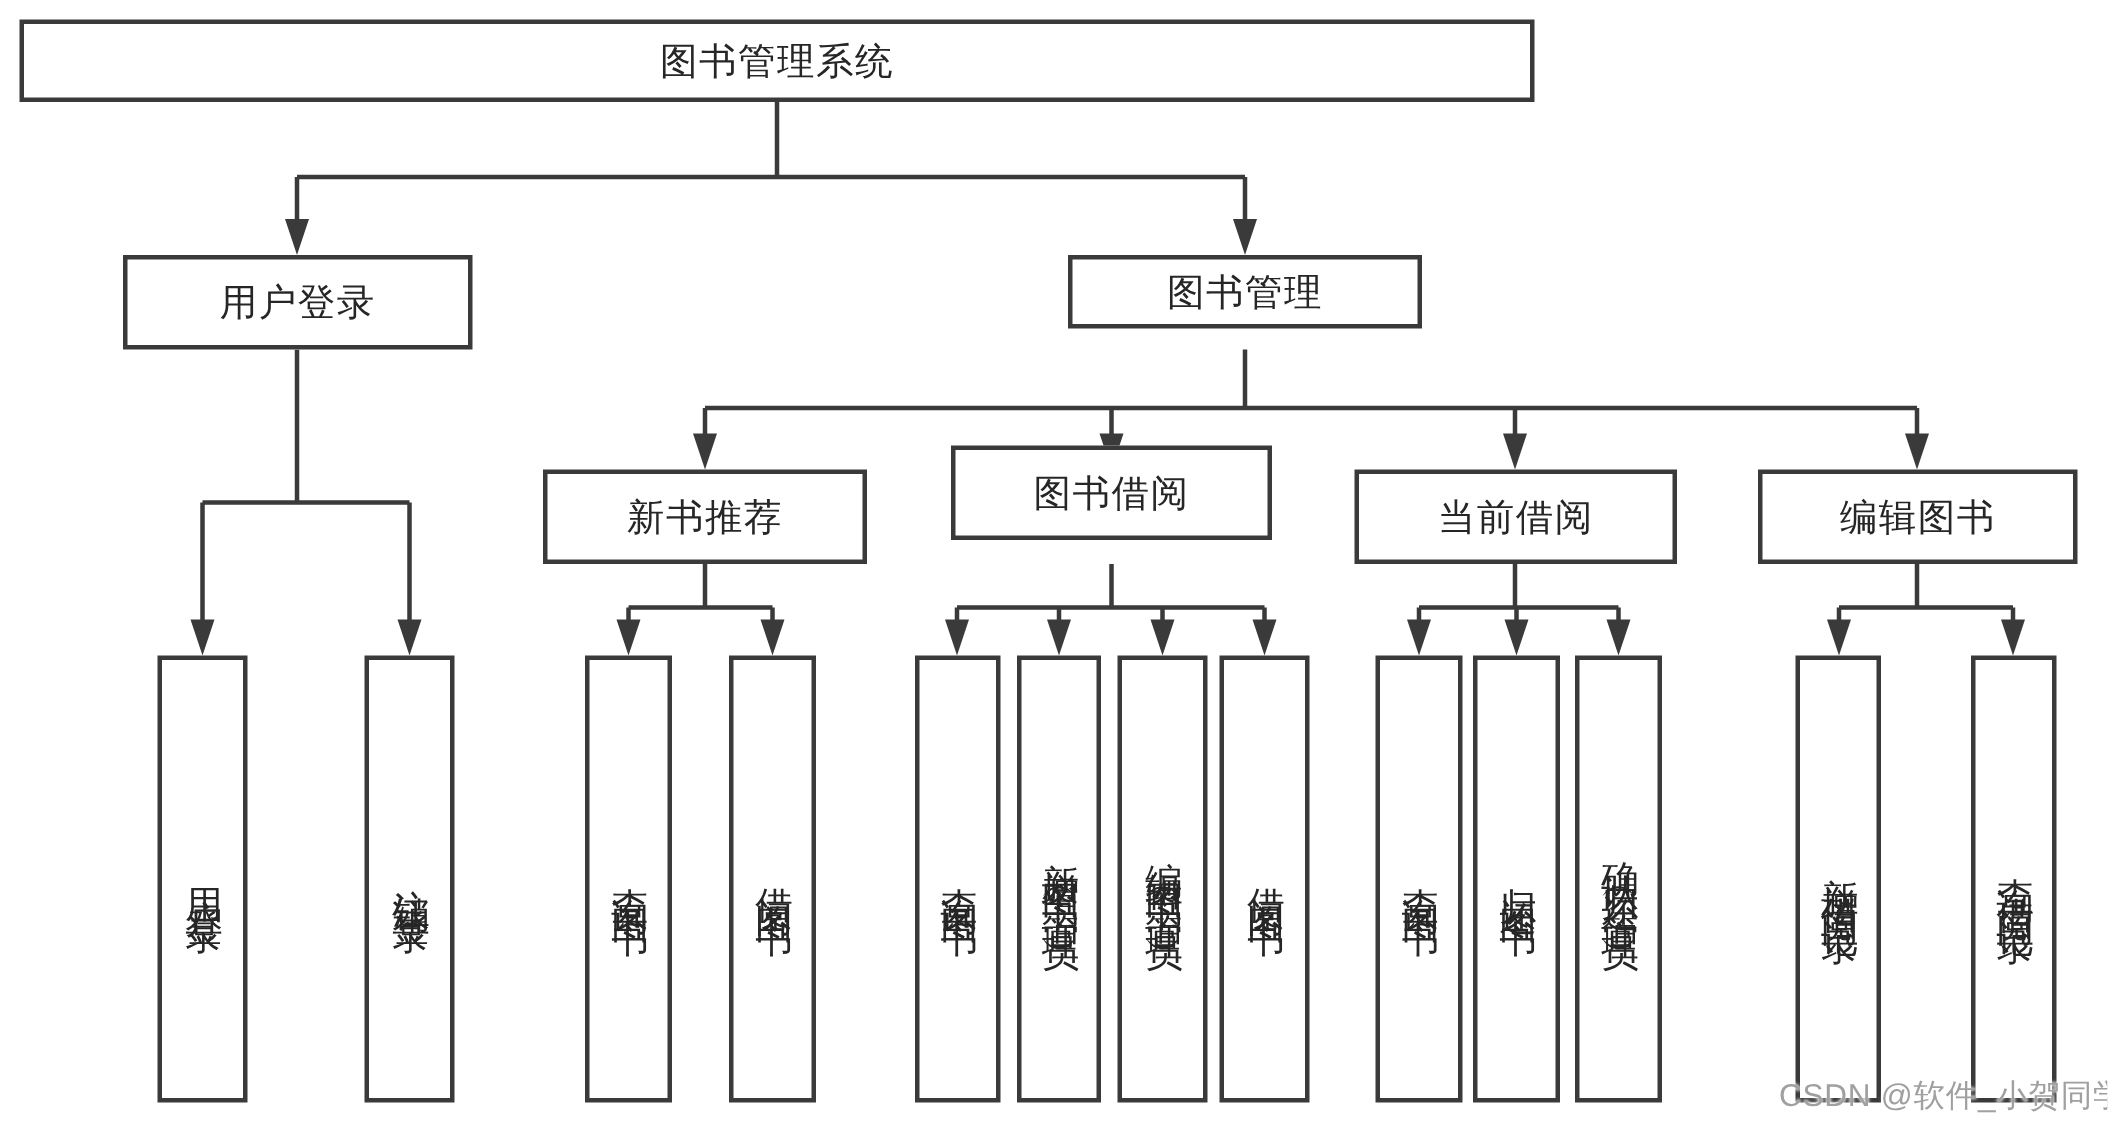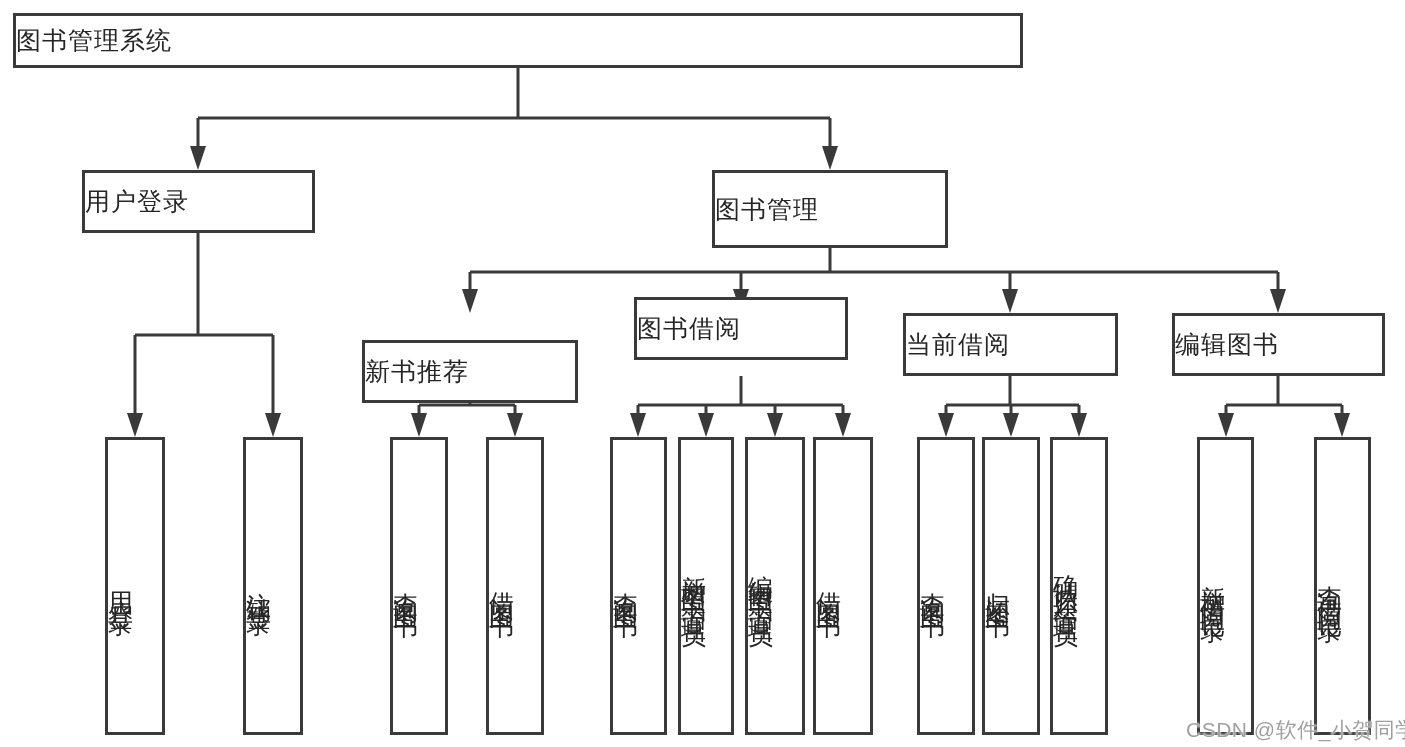--- a/index.html
+++ b/index.html
@@ -12,20 +12,21 @@
     overflow: hidden;
   }
   #wires { position: absolute; left: 0; top: 0; width: 1405px; height: 747px; }
   .node {
     position: absolute;
     box-sizing: border-box;
     border: 3px solid #3a3a3a;
     background: #ffffff;
     display: flex;
     align-items: center;
+    justify-content: center;
     color: #262626;
   }
   .hbox { font-size: 25px; letter-spacing: 1px; }
   .vbox .vlabel {
     writing-mode: vertical-lr;
     font-size: 25px;
     line-height: 1;
     letter-spacing: 7px;
     color: #262626;
     white-space: pre;
@@ -87,25 +88,25 @@
     </g>
   </svg>
 
   <div class="node hbox" style="left:13px; top:13px; width:1010px; height:55px;">
     <span>图书管理系统</span>
   </div>
 
   <div class="node hbox" style="left:82px; top:170px; width:233px; height:63px;">
     <span>用户登录</span>
   </div>
-  <div class="node hbox" style="left:712px; top:170px; width:236px; height:78px;">
+  <div class="node hbox" style="left:712px; top:170px; width:236px; height:49px;">
     <span>图书管理</span>
   </div>
 
-  <div class="node hbox" style="left:362px; top:313px; width:216px; height:63px;margin-top:27px;">
+  <div class="node hbox" style="left:362px; top:313px; width:216px; height:63px;">
     <span>新书推荐</span>
   </div>
   <div class="node hbox" style="left:634px; top:297px; width:214px; height:63px;">
     <span>图书借阅</span>
   </div>
   <div class="node hbox" style="left:903px; top:313px; width:215px; height:63px;">
     <span>当前借阅</span>
   </div>
   <div class="node hbox" style="left:1172px; top:313px; width:213px; height:63px;">
     <span>编辑图书</span>

